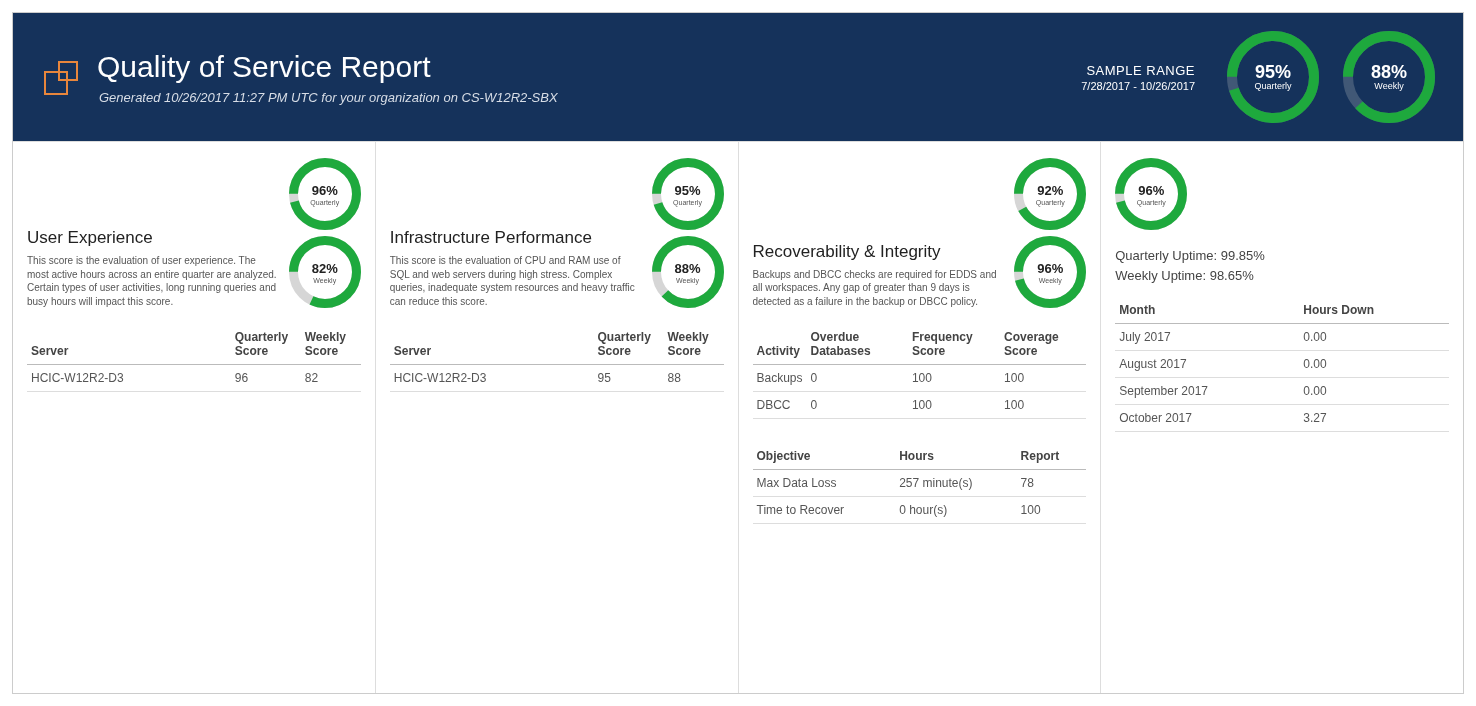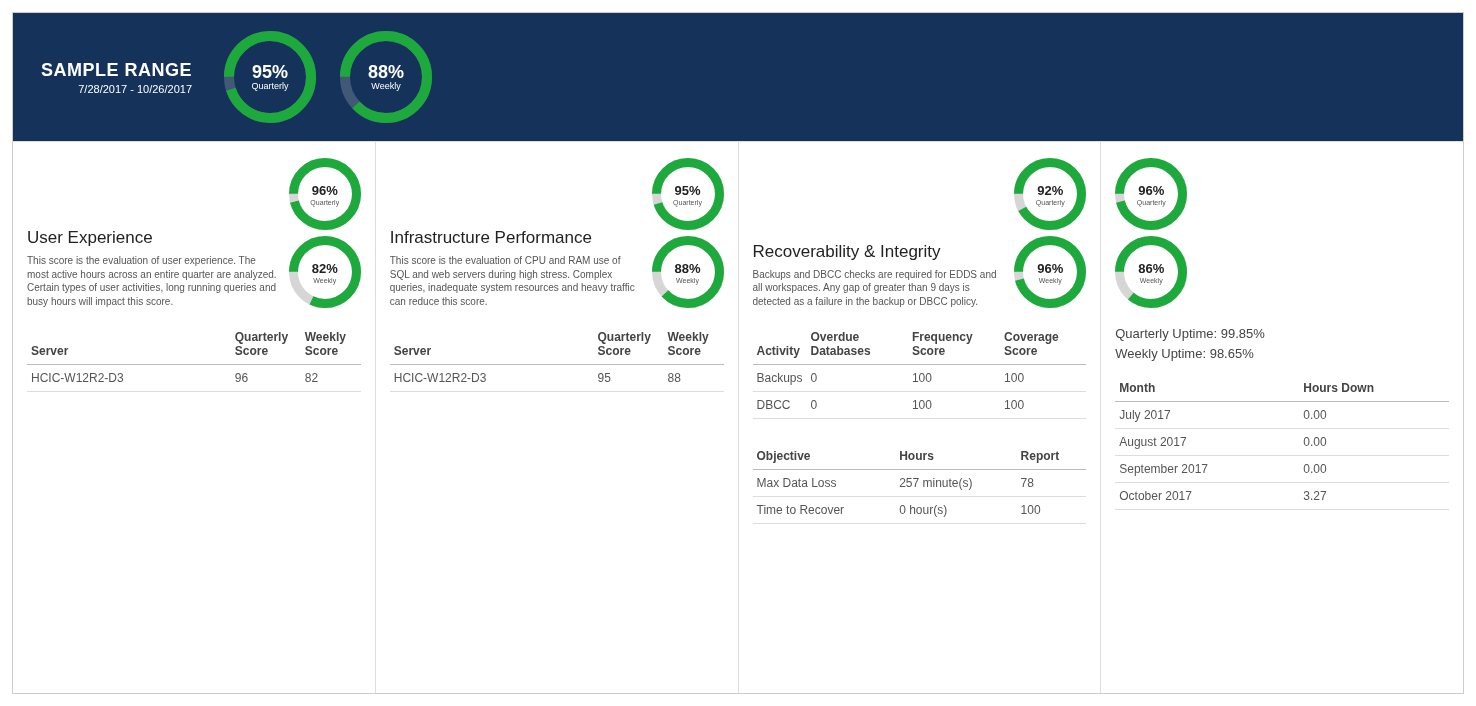--- a/index.html
+++ b/index.html
@@ -49,22 +49,22 @@
   .header-right {
     display: flex;
     align-items: center;
     gap: 24px;
   }
   .range-block {
     text-align: right;
     margin-right: 8px;
   }
   .range-label {
-    font-size: 18px;
-    font-weight: 700;
+    font-size: 13px;
+    font-weight: 400;
     letter-spacing: .5px;
   }
   .range-value {
     font-size: 11px;
     margin-top: 2px;
   }
 
   .donut-wrap {
     position: relative;
     width: var(--dsize);
@@ -158,20 +158,30 @@
     line-height: 1.5;
   }
   .gap { height: 24px; }
 </style>
 </head>
 <body>
 
 <div class="report">
 
   <div class="header">
+    <div class="header-left">
+      <svg class="logo" width="42" height="42" viewBox="0 0 42 42">
+        <rect x="4" y="14" width="22" height="22" fill="none" stroke="#e8863c" stroke-width="2"></rect>
+        <rect x="18" y="4" width="18" height="18" fill="none" stroke="#e8863c" stroke-width="2"></rect>
+      </svg>
+      <div class="title-block">
+        <div class="title">Quality of Service Report</div>
+        <div class="subtitle">Generated 10/26/2017 11:27 PM UTC for your organization on CS-W12R2-SBX</div>
+      </div>
+    </div>
     <div class="header-right">
       <div class="range-block">
         <div class="range-label">SAMPLE RANGE</div>
         <div class="range-value">7/28/2017 - 10/26/2017</div>
       </div>
       <div class="donut-wrap" style="--dsize:92px">
           <svg width="92" height="92" viewBox="0 0 92 92">
     <circle cx="46" cy="46" r="41" fill="none" stroke="#415876" stroke-width="10"></circle>
     <circle cx="46" cy="46" r="41" fill="none" stroke="#1ea93d" stroke-width="10" stroke-dasharray="244.73006771464486 12.880529879718154" stroke-dashoffset="64.40264939859075" transform="rotate(-90 46 46)"></circle>
           </svg>
@@ -372,30 +382,20 @@
           <div class="donut-wrap" style="--dsize:72px">
               <svg width="72" height="72" viewBox="0 0 72 72">
     <circle cx="36" cy="36" r="31.5" fill="none" stroke="#d6d6d6" stroke-width="9"></circle>
     <circle cx="36" cy="36" r="31.5" fill="none" stroke="#1ea93d" stroke-width="9" stroke-dasharray="190.0035236891107 7.916813487046284" stroke-dashoffset="49.480084294039244" transform="rotate(-90 36 36)"></circle>
               </svg>
             <div class="donut-labels">
               <span class="pct">96%</span>
               <span class="period">Quarterly</span>
             </div>
           </div>
-          <div class="donut-wrap" style="--dsize:72px">
-              <svg width="72" height="72" viewBox="0 0 72 72">
-    <circle cx="36" cy="36" r="31.5" fill="none" stroke="#d6d6d6" stroke-width="9"></circle>
-    <circle cx="36" cy="36" r="31.5" fill="none" stroke="#1ea93d" stroke-width="9" stroke-dasharray="170.21148997149498 27.708847204661993" stroke-dashoffset="49.480084294039244" transform="rotate(-90 36 36)"></circle>
-              </svg>
-            <div class="donut-labels">
-              <span class="pct">86%</span>
-              <span class="period">Weekly</span>
-            </div>
-          </div>
         </div>
       </div>
       <div class="uptime-summary">
         <div>Quarterly Uptime: 99.85%</div>
         <div>Weekly Uptime: 98.65%</div>
       </div>
       <table>
         <thead>
             <tr>
           <th>Month</th>

